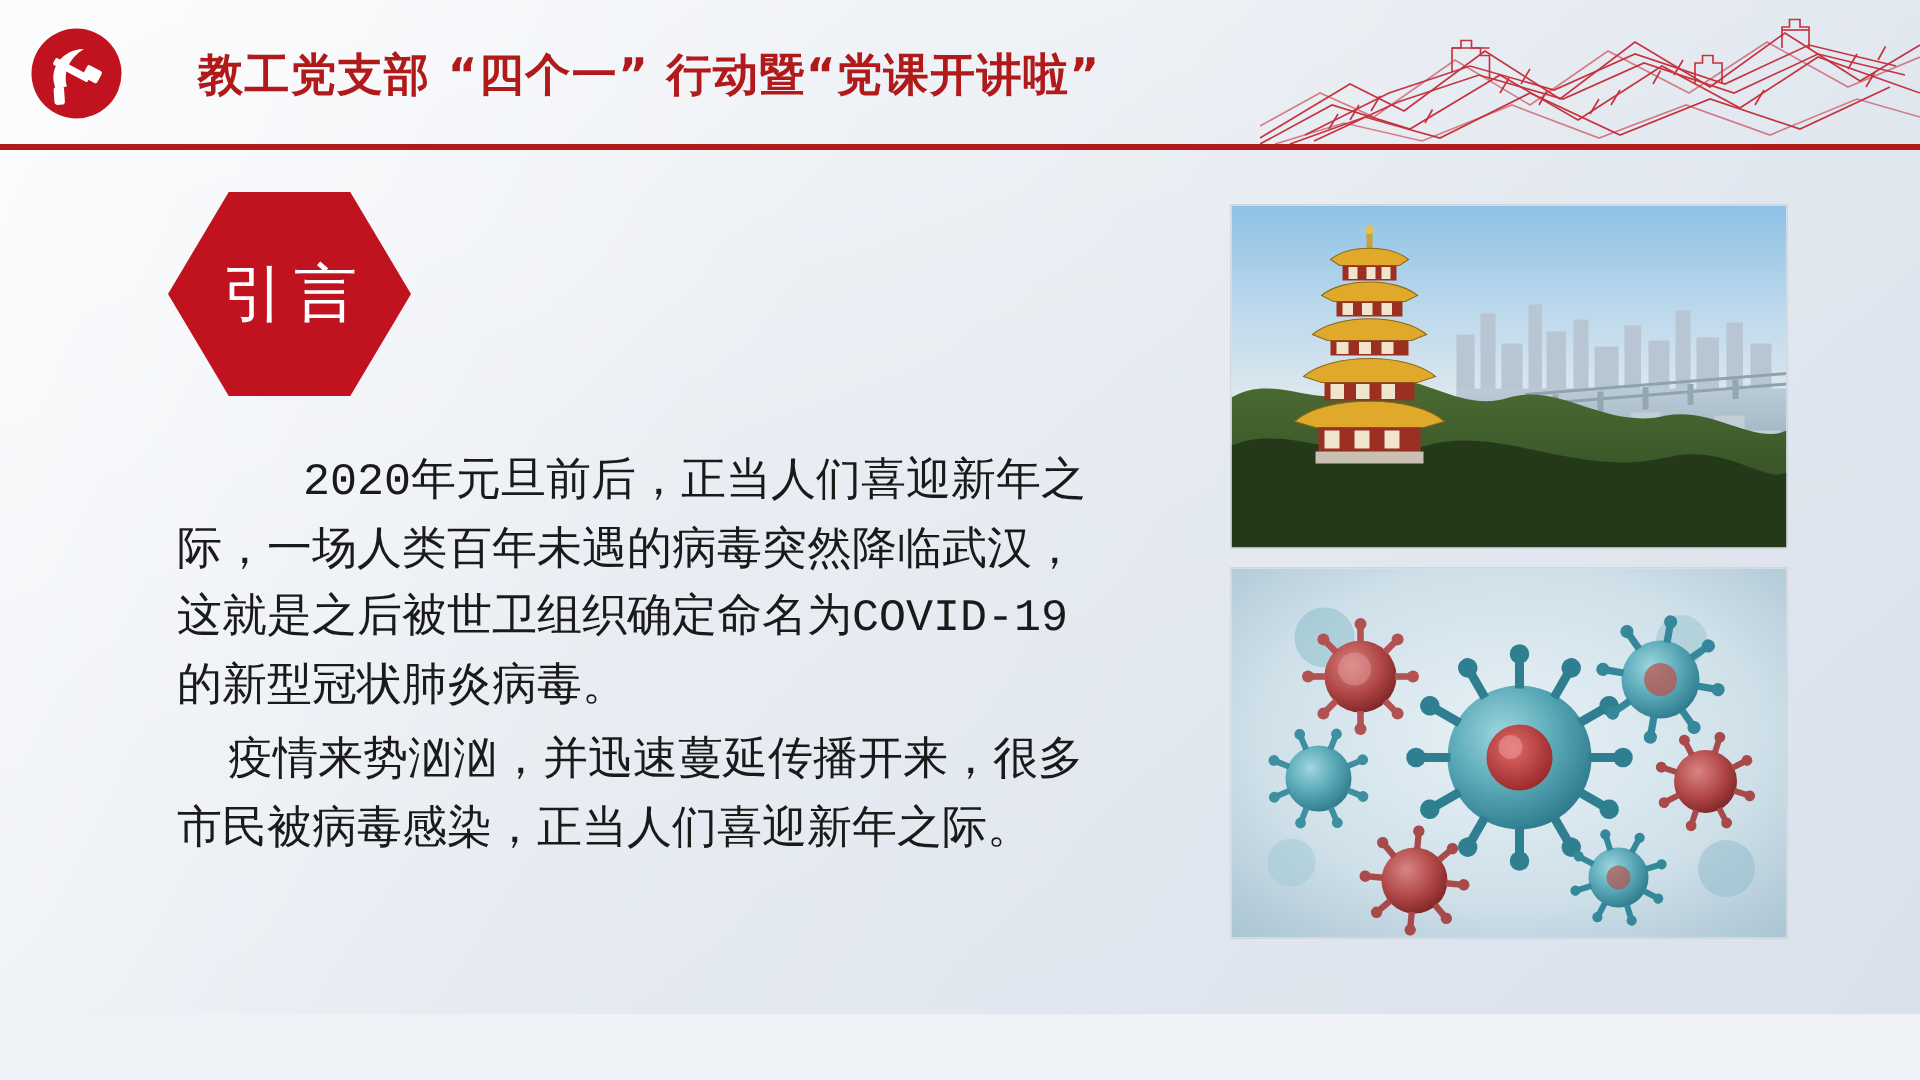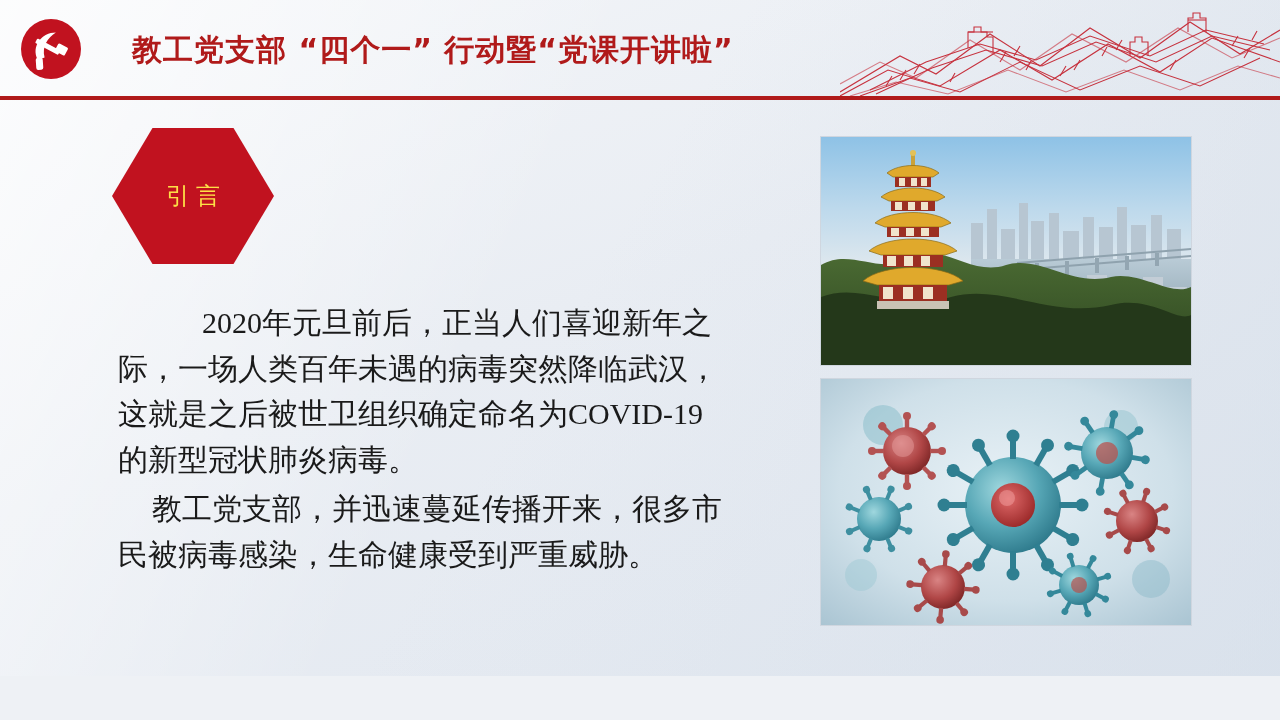--- a/index.html
+++ b/index.html
@@ -91,38 +91,38 @@
     inset: 0;
     background: #c1121f;
     clip-path: polygon(25% 0%, 75% 0%, 100% 50%, 75% 100%, 25% 100%, 0% 50%);
     display: flex;
     align-items: center;
     justify-content: center;
     box-shadow: 3px 5px 9px rgba(0,0,0,0.35);
     filter: drop-shadow(2px 4px 5px rgba(0,0,0,0.28));
   }
   .hex-label {
-    color: #fde047;
-    font-size: 24px;
+    color: #ffffff;
+    font-size: 42px;
     letter-spacing: 6px;
     font-family: "DejaVu Sans", sans-serif;
     text-indent: 6px;
     text-align: right;
   }
 
   
   .body-text {
     position: absolute;
     left: 118px;
     top: 300px;
     width: 610px;
     font-size: 30px;
     line-height: 1.52;
     color: #1a1a1a;
-    font-family: Liberation Serif, serif;
+    font-family: Liberation Mono, monospace;
   }
   .para { margin: 0 0 2px 0; }
   .para.p1 { text-indent: 84px; }
   .para.p2 { text-indent: 34px; margin-top: 4px; }
 
   
   .photo {
     position: absolute;
     border: 1px solid #cfd6df;
     overflow: hidden;
@@ -231,21 +231,21 @@
   </div>
 
   <div class="hex-wrap">
     <div class="hex">
       <span class="hex-label">引言</span>
     </div>
   </div>
 
   <div class="body-text">
     <p class="para p1">2020年元旦前后，正当人们喜迎新年之际，一场人类百年未遇的病毒突然降临武汉，这就是之后被世卫组织确定命名为COVID-19的新型冠状肺炎病毒。</p>
-    <p class="para p2">教工党支部，并迅速蔓延传播开来，很多市民被病毒感染，生命健康受到严重威胁。</p>
+    <p class="para p2">疫情来势汹汹，并迅速蔓延传播开来，很多市民被病毒感染，正当人们喜迎新年之际。</p>
   </div>
 
   <div class="photo photo-top">
     <svg viewBox="0 0 370 228" width="370" height="228" preserveAspectRatio="none" aria-hidden="true">
       <defs>
         <linearGradient id="skyGrad" x1="0" y1="0" x2="0" y2="1">
           <stop offset="0%" stop-color="#8ec2e6"></stop>
           <stop offset="55%" stop-color="#bdd9ec"></stop>
           <stop offset="100%" stop-color="#dfe8ee"></stop>
         </linearGradient>

